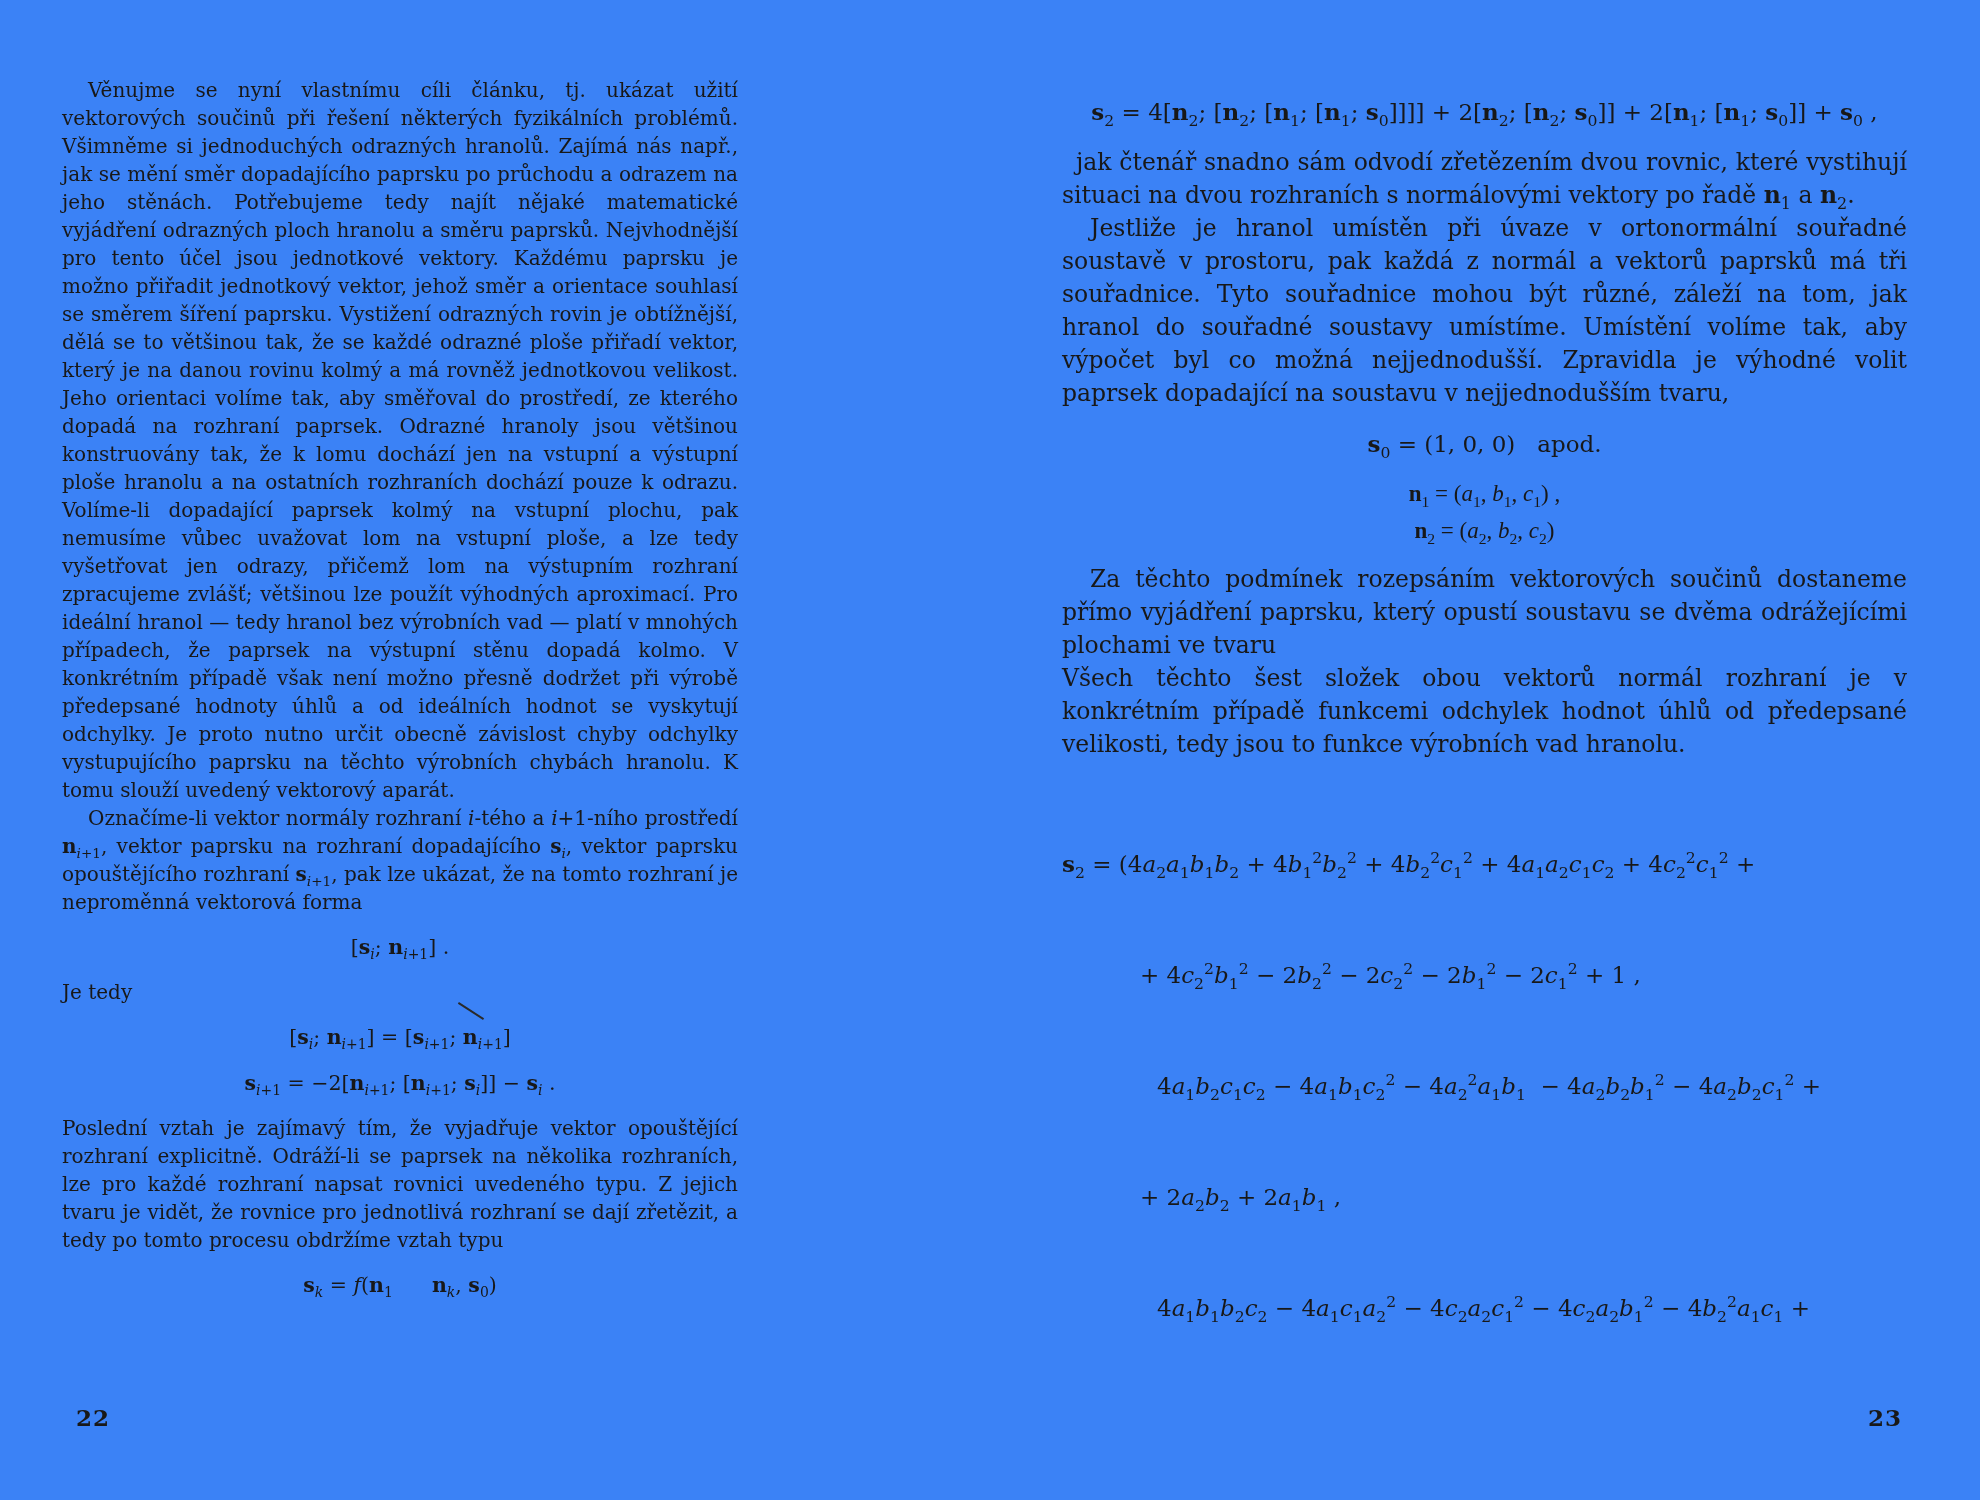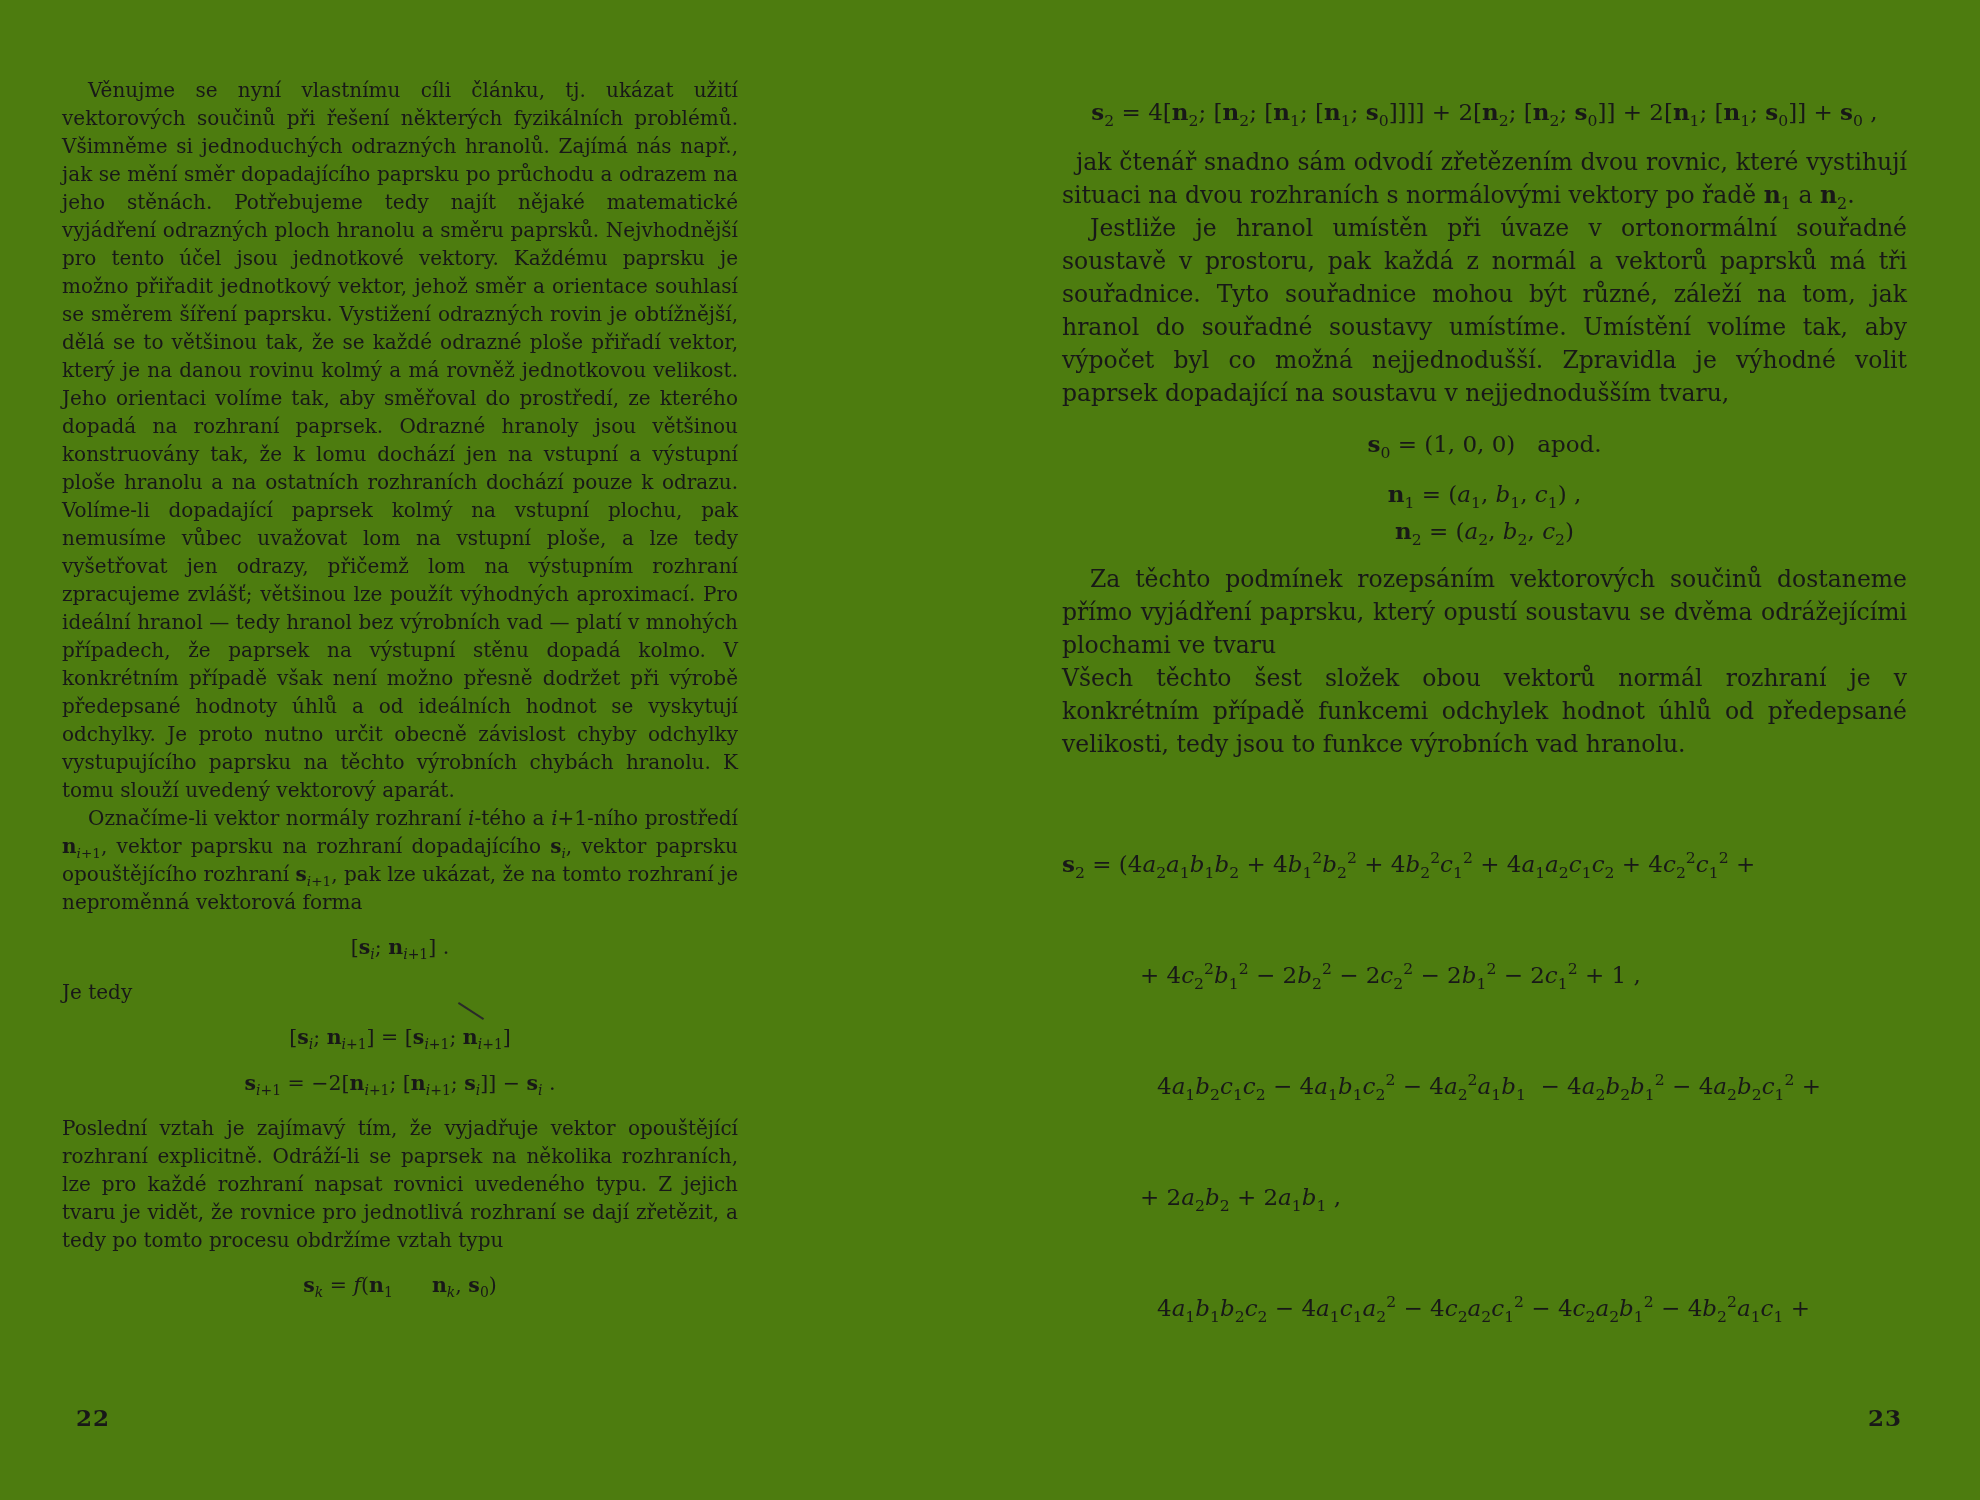--- a/index.html
+++ b/index.html
@@ -1,33 +1,33 @@
 <!DOCTYPE html>
 <html><head>
 <meta charset="utf-8">
 <style>
   html,body{margin:0;padding:0;background:#ffffff;}
   .sheet{
     position:relative;width:1980px;height:1500px;overflow:hidden;
-    background:#4d7c0f;color:#181818;
+    background:#3b82f6;color:#181818;
     font-family:"DejaVu Serif","Liberation Serif",serif;
   }
   .col{position:absolute;}
   .col-left{left:62px;top:76px;width:676px;font-size:20px;line-height:28px;}
   .col-right{left:1062px;top:78px;width:845px;font-size:23.5px;line-height:33px;}
   p.para{margin:0;text-align:justify;}
   p.ind{text-indent:26px;}
   p.ind-sm{text-indent:14px;}
   .col-right p.ind{text-indent:28px;}
   .formula{
     text-align:center;white-space:pre;margin:16px 0;position:relative;
   }
   .col-left .formula{font-size:20.5px;line-height:30px;}
   .col-right .formula{font-size:23px;line-height:36px;}
-  .formula.tight{margin:1px 0;}
+  .formula.tight{margin:1px 0;font-family:Liberation Serif, serif;}
   .formula.gap-below{margin-bottom:14px;}
   .formula.nowrap{white-space:pre;}
   .fwrap{position:relative;}
   .stray{
     position:absolute;left:50%;margin-left:56px;top:-12px;width:30px;height:0;
     border-top:2.5px solid #2a2a2a;transform:rotate(33deg);
   }
   sub,sup{font-size:68%;line-height:0;}
   b{font-weight:700;}
   i{font-style:italic;}

